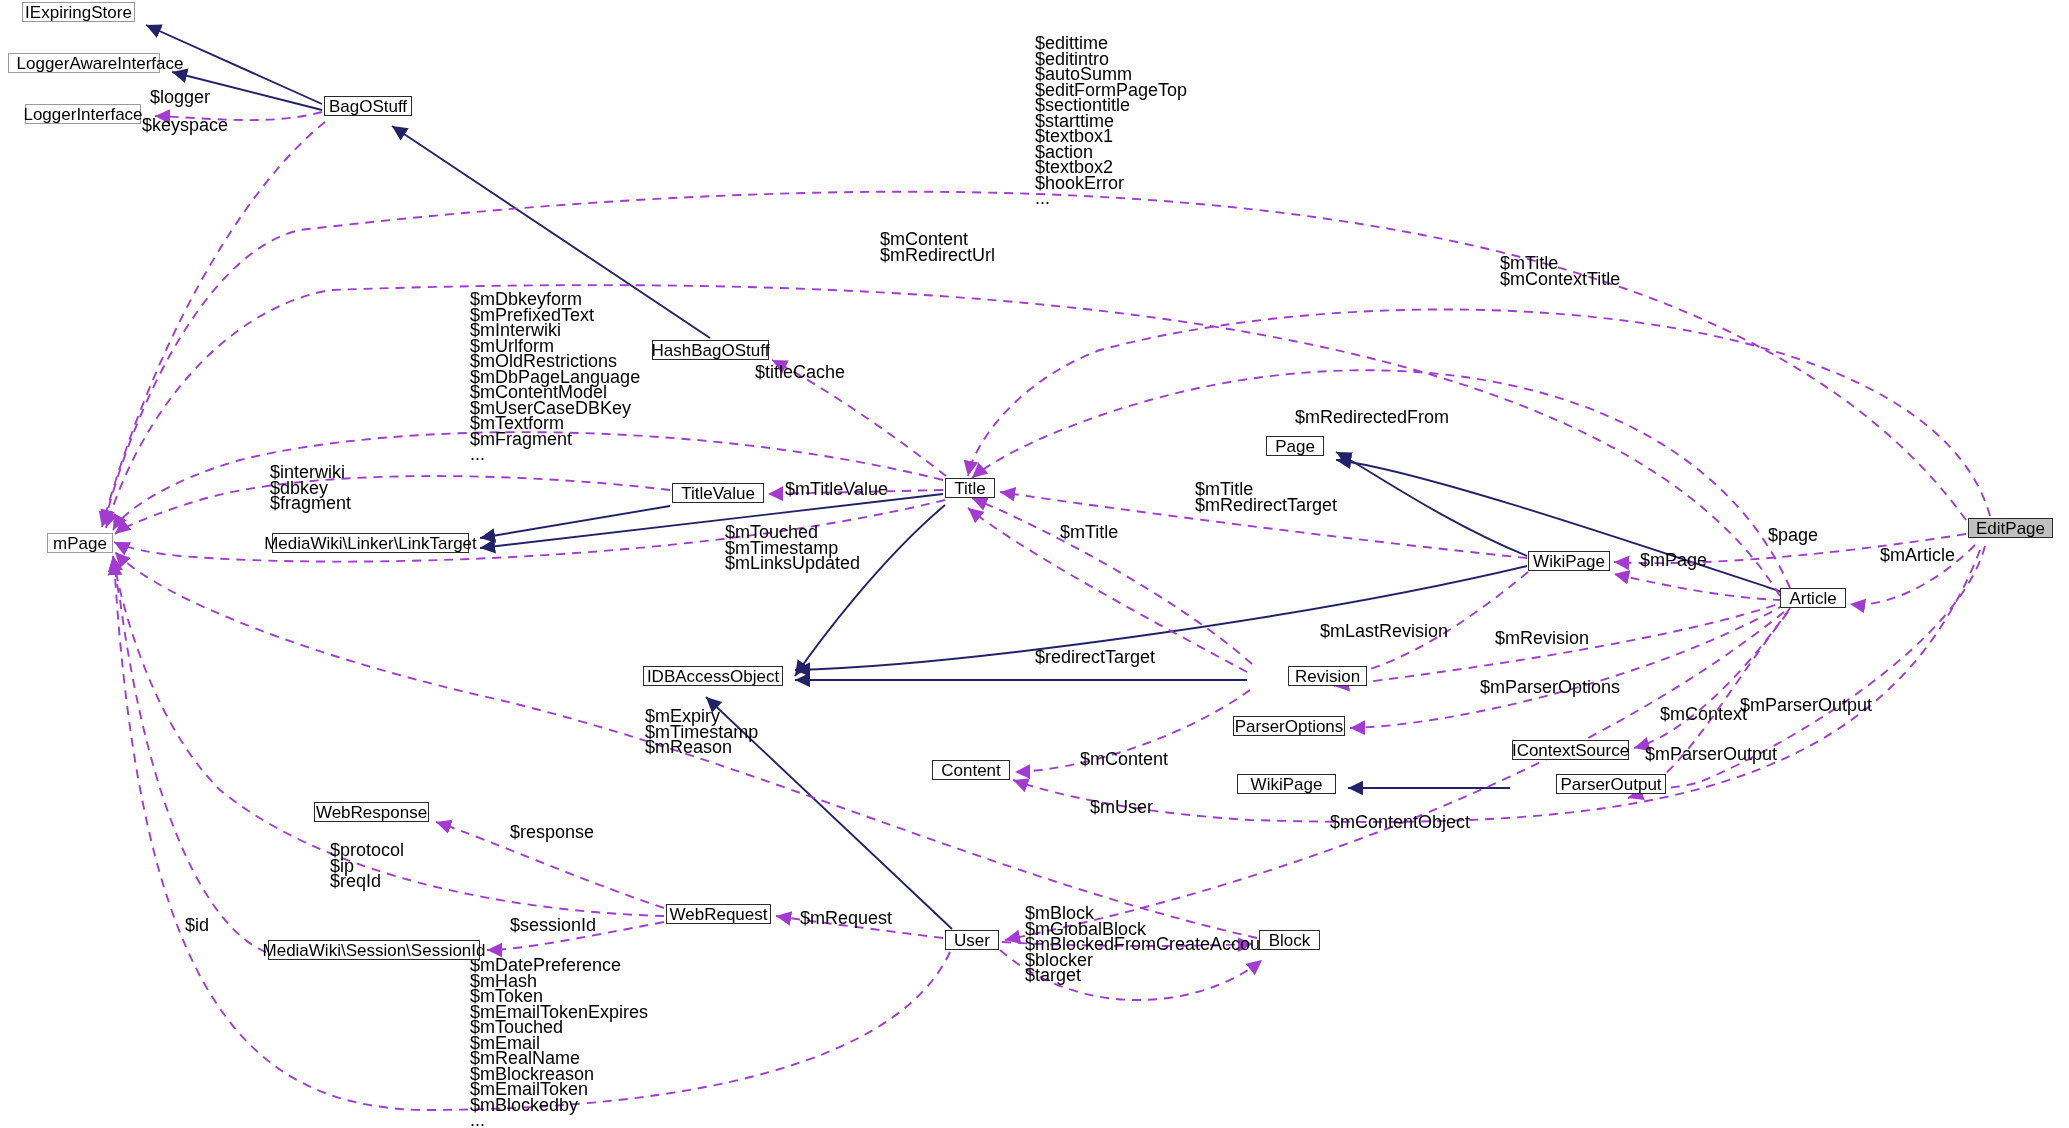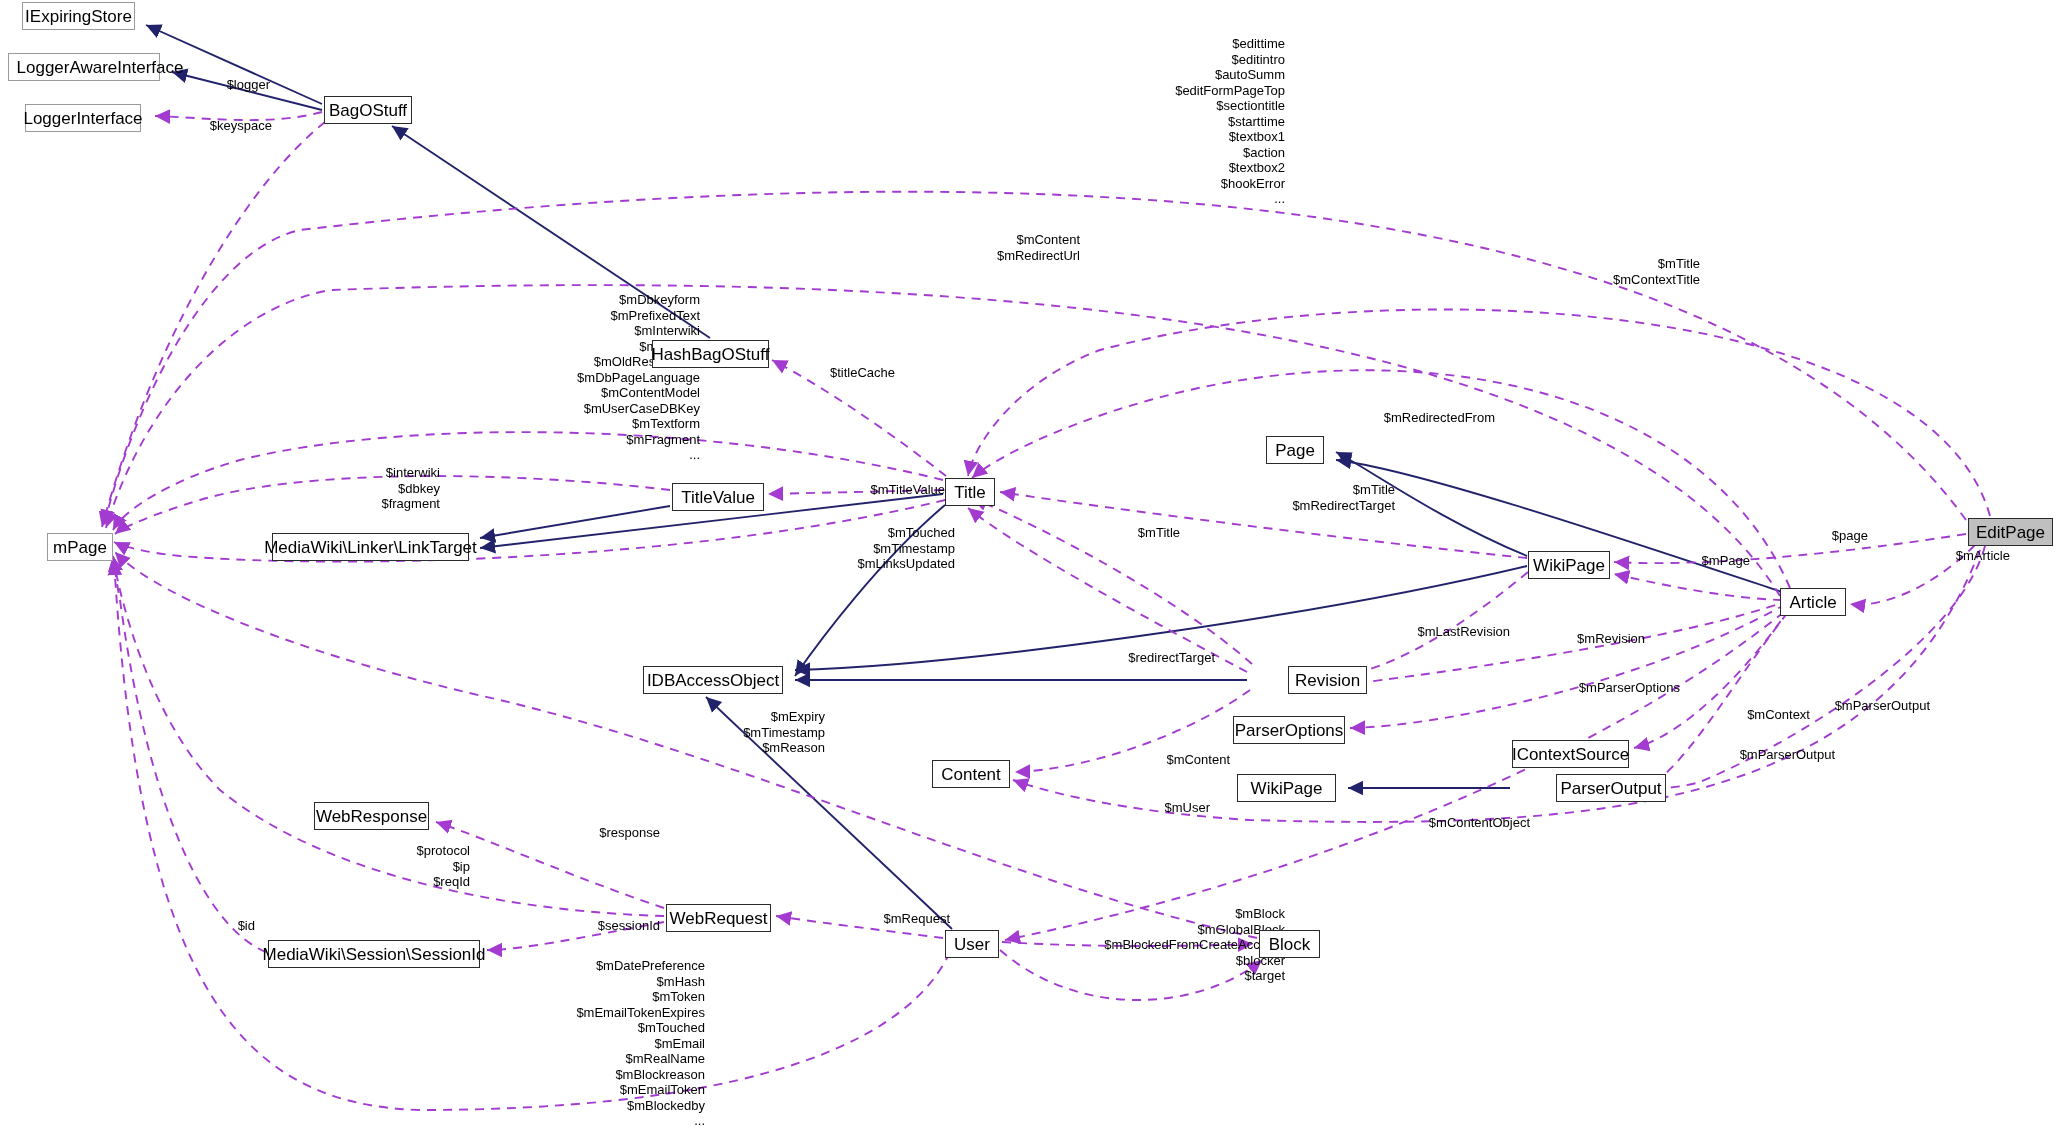--- a/index.html
+++ b/index.html
@@ -19,32 +19,32 @@
     background:#ffffff;
     border:1px solid #2b2b2b;
     color:#000000;
     font-size:17px;
     line-height:1;
     display:flex;
     align-items:center;
     justify-content:center;
     white-space:nowrap;
     padding:0 8px;
-    height:28px;
+    height:20px;
     z-index:5;
   }
   .node.thin{border:1px solid #9a9a9a;}
   .node.current{background:#bfbfbf;border:1px solid #2b2b2b;}
   .lbl{
     position:absolute;
-    font-size:13px;
+    font-size:18px;
     color:#000000;
     line-height:15.5px;
     white-space:pre;
-    text-align:right;
+    text-align:left;
     z-index:4;
   }
 </style>
 </head>
 <body>
 
 <div id="canvas">
   <svg id="edges" viewBox="0 0 2069 1128" xmlns="http://www.w3.org/2000/svg">
     <defs>
       <marker id="inh" markerWidth="9" markerHeight="9" refX="8" refY="4.5" orient="auto" markerUnits="strokeWidth">
@@ -185,21 +185,21 @@
 $editintro
 $autoSumm
 $editFormPageTop
 $sectiontitle
 $starttime
 $textbox1
 $action
 $textbox2
 $hookError
 ...</div>
-  <div class="lbl" style="left:150px;top:77px;width:120px;">$logger</div>
+  <div class="lbl" style="left:150px;top:90px;width:120px;">$logger</div>
   <div class="lbl" style="left:142px;top:118px;width:130px;">$keyspace</div>
   <div class="lbl" style="left:880px;top:232px;width:200px;">$mContent
 $mRedirectUrl</div>
   <div class="lbl" style="left:1500px;top:256px;width:200px;">$mTitle
 $mContextTitle</div>
   <div class="lbl" style="left:470px;top:292px;width:230px;">$mDbkeyform
 $mPrefixedText
 $mInterwiki
 $mUrlform
 $mOldRestrictions

